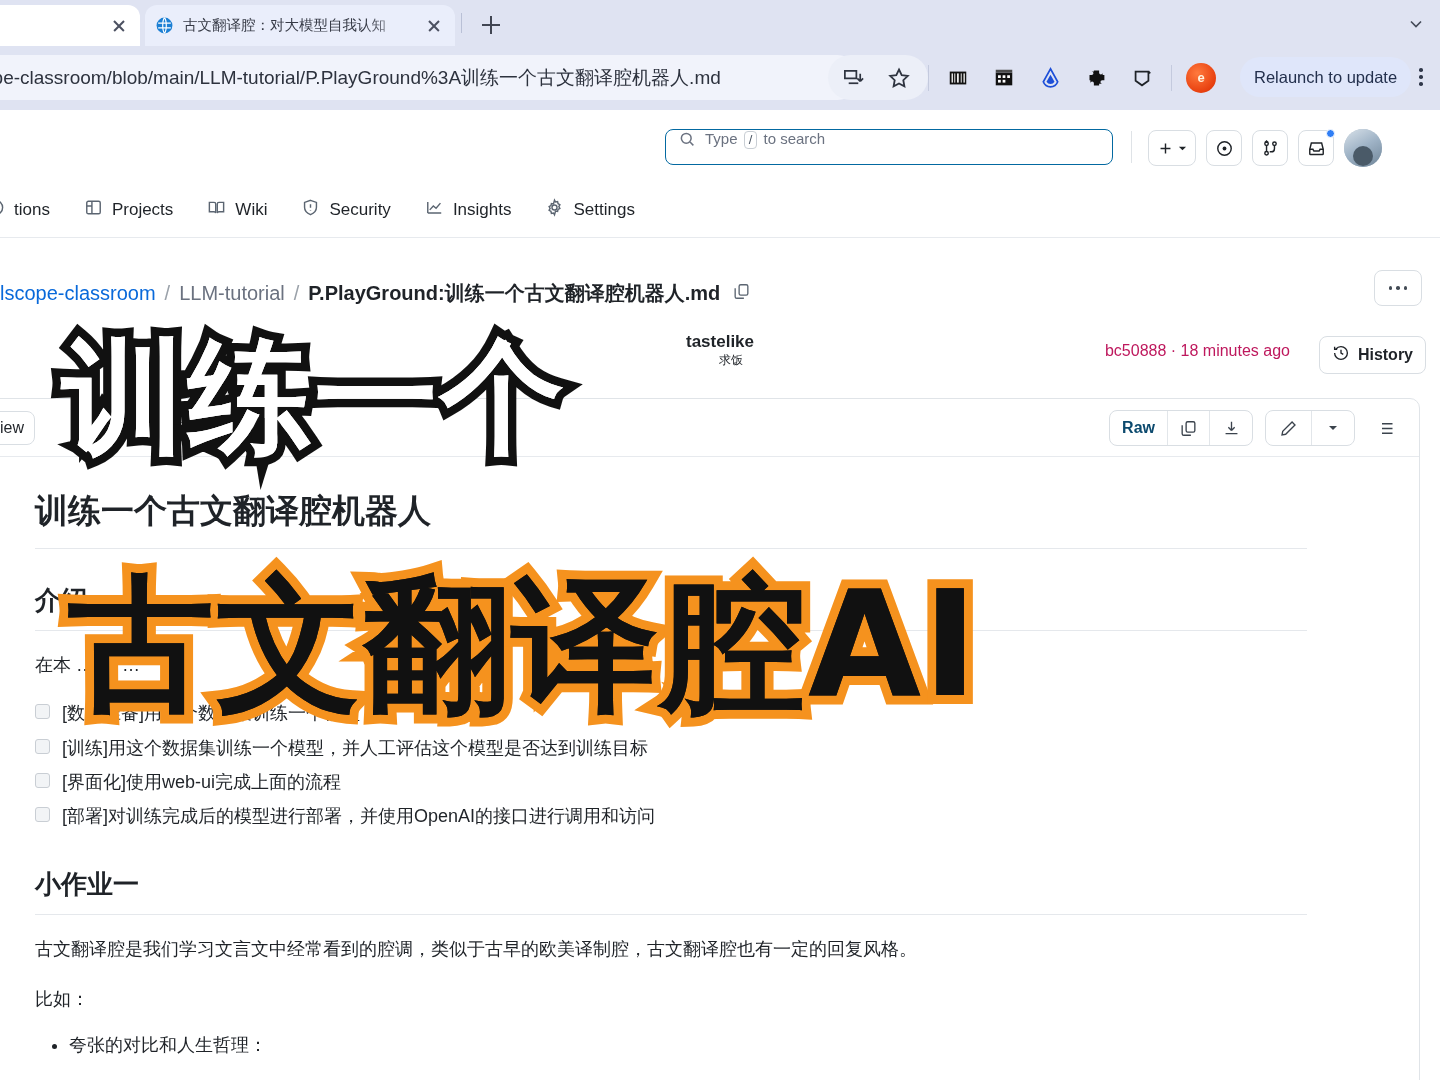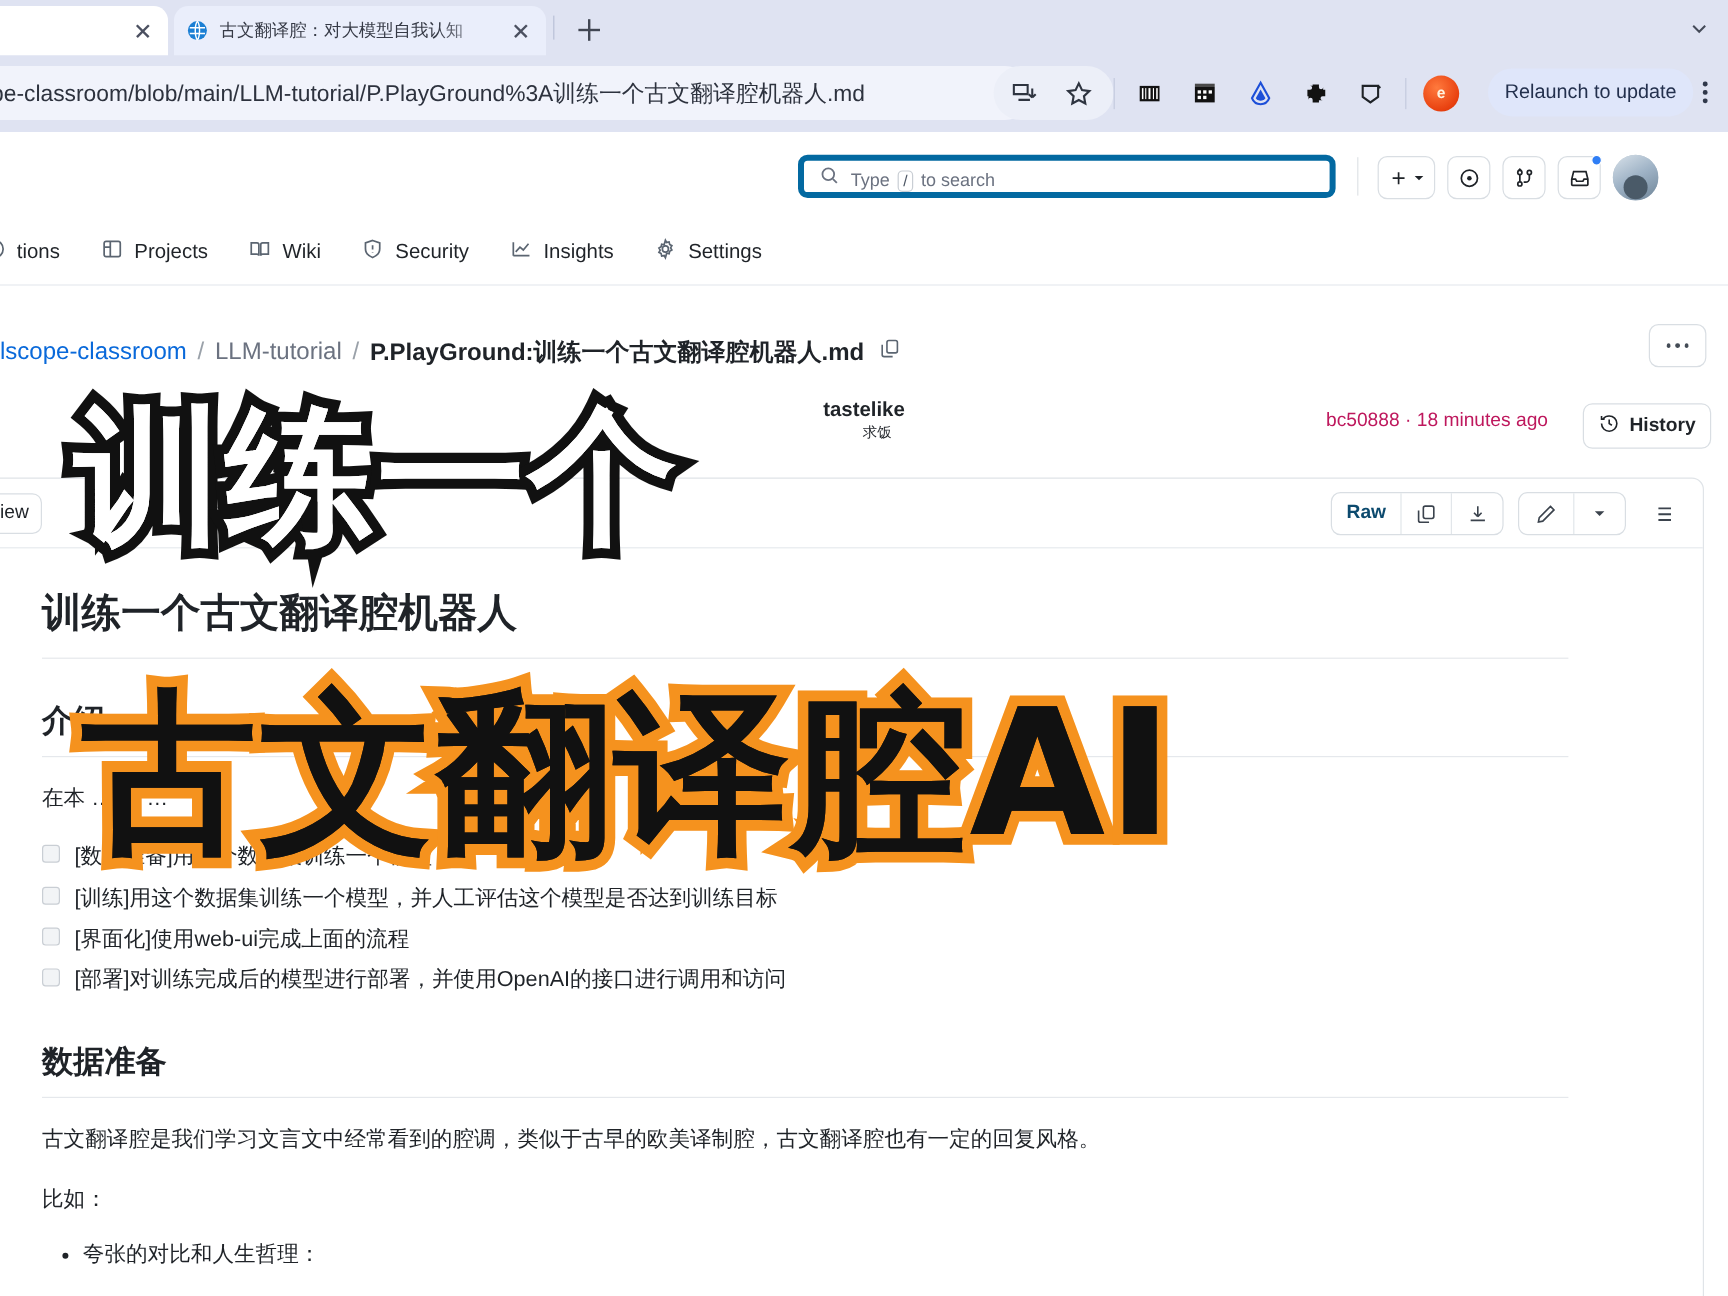--- a/index.html
+++ b/index.html
@@ -65,22 +65,22 @@
            flex-direction:column; align-items:center; justify-content:center; gap:3.5px; }
   .kebab i { display:block; width:3.6px; height:3.6px; border-radius:50%; background:#30384a; }
 
   
   .gh { position:absolute; left:0; top:110px; width:1440px; height:970px;
         background:#ffffff; }
 
   .gh-header { position:absolute; left:0; top:0; width:1440px; height:72px;
                background:#ffffff; }
   .gh-search { position:absolute; left:665px; top:19px; width:448px; height:36px;
-               border:5px solid #0369a1; border-radius:8px;
-               display:flex; align-items:flex-end; padding:0 12px; gap:9px; }
+               border:1px solid #0369a1; border-radius:8px;
+               display:flex; align-items:flex-start; padding:0 12px; gap:9px; }
   .gh-search-ph { font-size:15px; color:#6b7280; }
   .kbd { display:inline-block; border:1px solid #c9ced4; border-radius:4px;
          padding:0 4px; font-size:13px; line-height:16px; color:#4b5563;
          margin:0 2px; }
   .gh-hsep { position:absolute; left:1131px; top:21px; width:1px; height:32px;
              background:#dfe3e7; }
   .gh-hactions { position:absolute; left:1148px; top:19px; display:flex;
                  align-items:center; gap:10px; }
   .gh-ibtn { width:48px; height:36px; border:1px solid #d9dee3; border-radius:8px;
              display:flex; align-items:center; justify-content:center; gap:4px;
@@ -543,21 +543,21 @@
         <li>
           <span class="task-cb"></span>
           <span>[界面化]使用web-ui完成上面的流程</span>
         </li>
         <li>
           <span class="task-cb"></span>
           <span>[部署]对训练完成后的模型进行部署，并使用OpenAI的接口进行调用和访问</span>
         </li>
       </ul>
 
-      <h2>数据准备</h2>
+      <h2>小作业一</h2>
       <p>古文翻译腔是我们学习文言文中经常看到的腔调，类似于古早的欧美译制腔，古文翻译腔也有一定的回复风格。</p>
       <p>比如：</p>
 
       <ul class="bullets">
         <li>夸张的对比和人生哲理：</li>
       </ul>
     </div>
   </div>
 </div>
 

